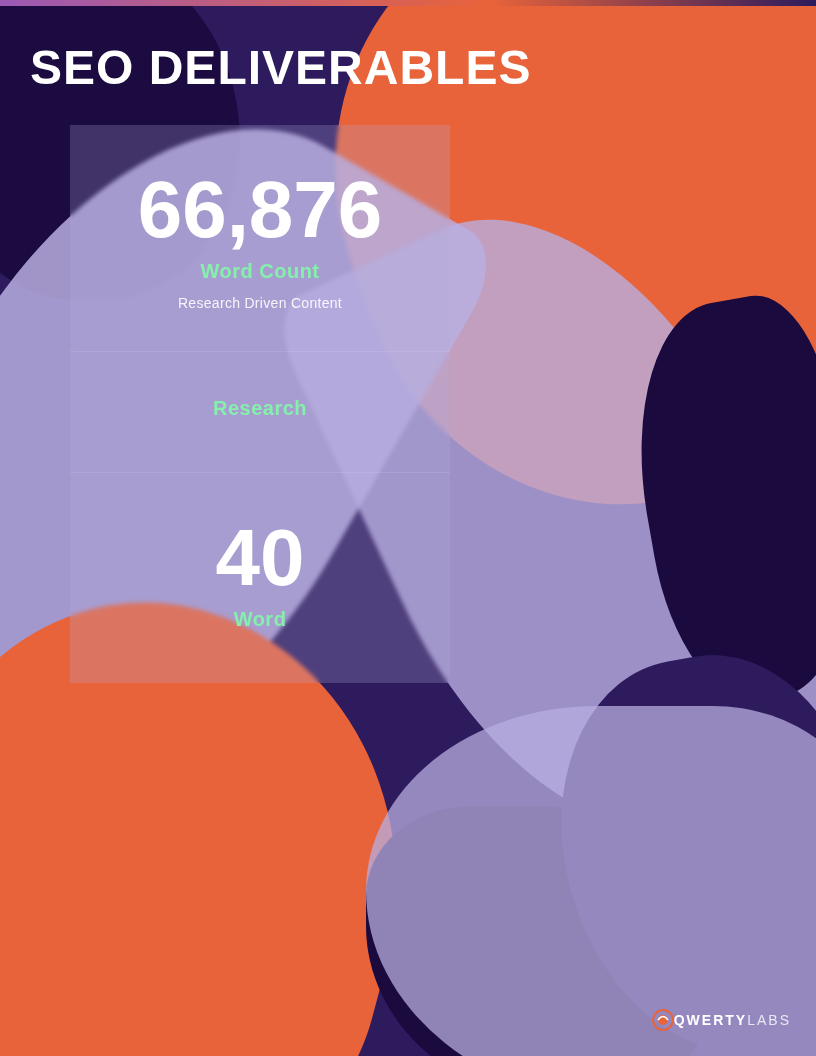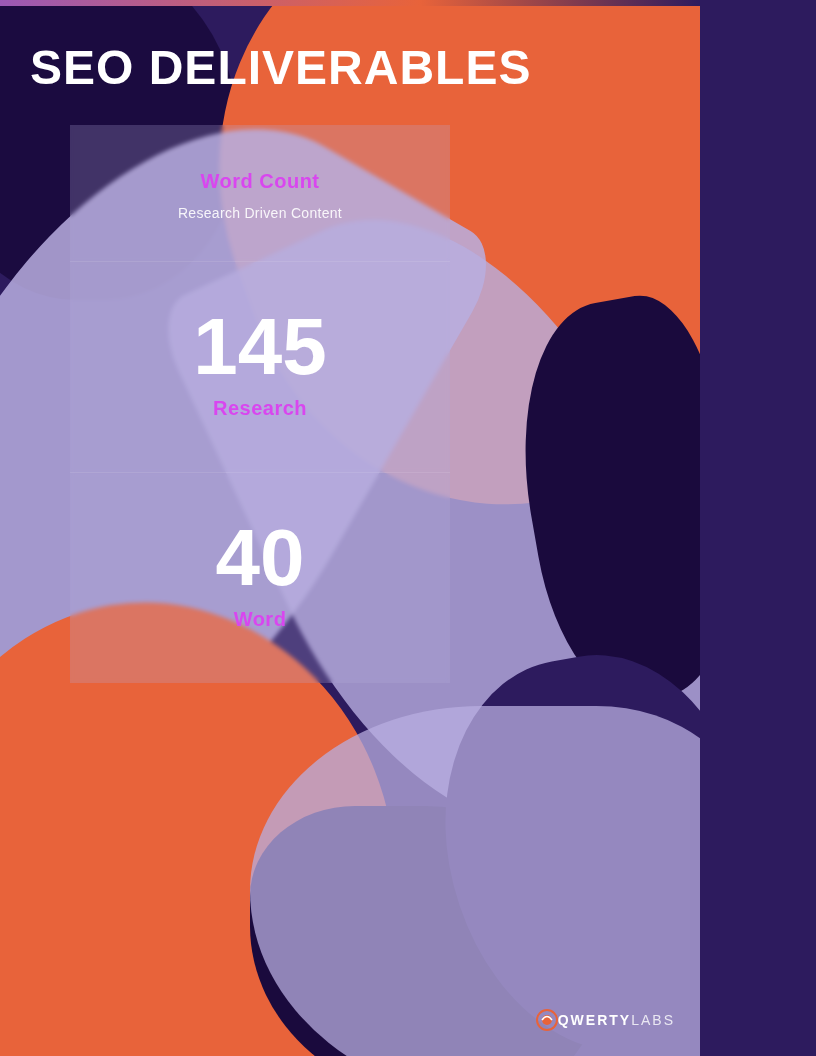--- a/index.html
+++ b/index.html
@@ -11,21 +11,21 @@
     body {
       width: 816px;
       height: 1056px;
       overflow: hidden;
       font-family: 'Arial', sans-serif;
       position: relative;
       background-color: #2d1b5e;
     }
 
     .page {
-      width: 700px;
+      width: 816px;
       height: 1056px;
       position: relative;
       overflow: hidden;
       background-color: #2d1b5e;
     }
 
     
     .bg-shape {
       position: absolute;
       border-radius: 50%;
@@ -186,21 +186,21 @@
 
     .stat-number {
       color: #ffffff;
       font-size: 80px;
       font-weight: 700;
       line-height: 1;
       margin-bottom: 10px;
     }
 
     .stat-label {
-      color: #d946ef;
+      color: #86efac;
       font-size: 20px;
       font-weight: 700;
       margin-bottom: 12px;
       letter-spacing: 0.5px;
     }
 
     .stat-description {
       color: rgba(255, 255, 255, 0.9);
       font-size: 14px;
       font-weight: 400;
@@ -250,26 +250,26 @@
   <div class="shape-dark-bottom bg-shape"></div>
   <div class="shape-orange-bottom-right bg-shape"></div>
   <div class="shape-purple-bottom bg-shape"></div>
 
   <div class="content">
     <h1 class="title">SEO DELIVERABLES</h1>
 
     <div class="cards-container">
 
       <div class="stat-card">
+        <div class="stat-number">66,876</div>
         <div class="stat-label">Word Count</div>
         <div class="stat-description">Research Driven Content</div>
       </div>
 
       <div class="stat-card">
-        <div class="stat-number">145</div>
         <div class="stat-label">Research</div>
       </div>
 
       <div class="stat-card">
         <div class="stat-number">40</div>
         <div class="stat-label">Word</div>
       </div>
 
     </div>
   </div>

